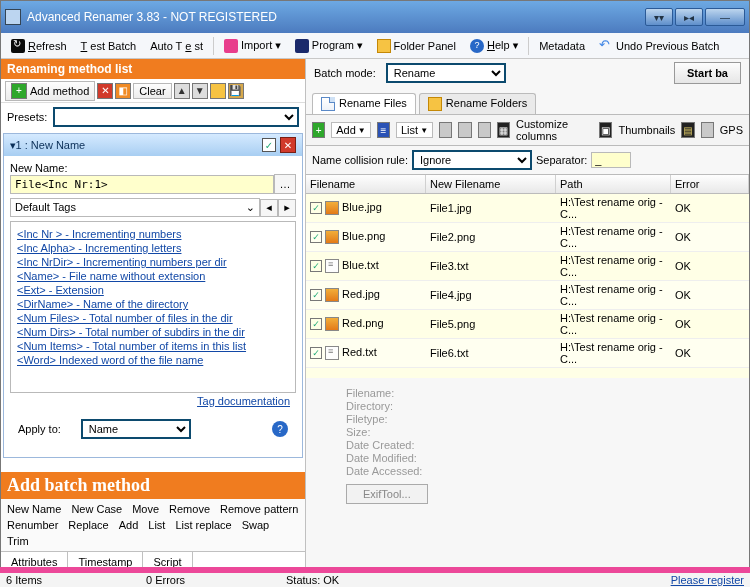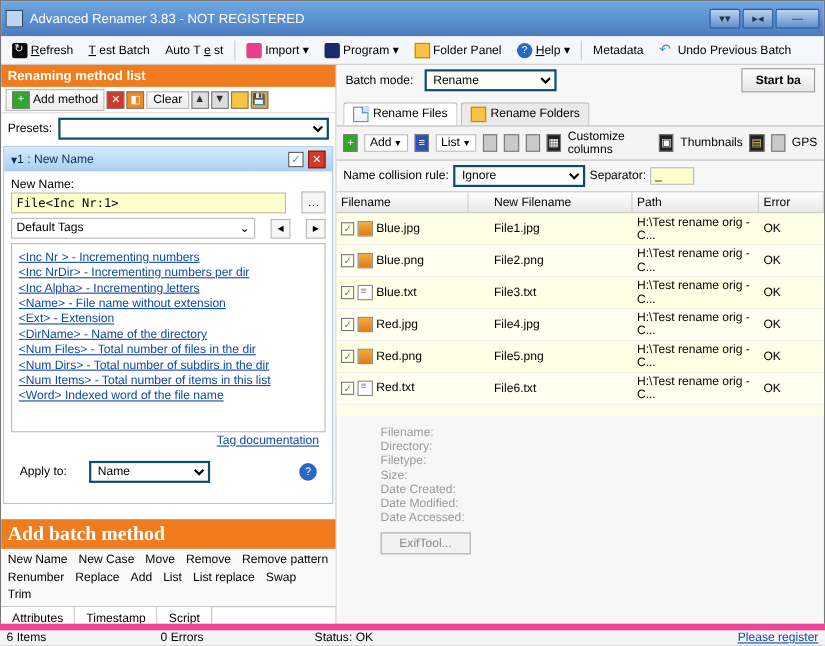--- a/index.html
+++ b/index.html
@@ -46,21 +46,21 @@
 .presets-row{display:flex; align-items:center; padding:4px 6px; gap:6px;}
 .presets-row select{flex:1;}
 
 .method-panel { border:1px solid #9cb8dc; margin:2px; }
 .mp-title { background: linear-gradient(#d5eaff,#a8cef2); padding:3px 6px; display:flex; align-items:center; color:#0b2f58; }
 .mp-title .mtxt{flex:1;}
 .mp-chk{width:14px;height:14px;border:1px solid #555;background:#fff;margin-left:4px;display:flex;align-items:center;justify-content:center;font-size:10px;color:#2a7;}
 .mp-close{width:16px;height:16px;background:#d13a2b;color:#fff;border:1px solid #7a1f14;display:flex;align-items:center;justify-content:center;margin-left:4px;font-size:10px;}
 
 .mp-body{padding:6px; background:#fff;}
-.row{display:flex;align-items:center;gap:14px;margin-bottom:4px;}
+.row{display:flex;align-items:center;gap:0;margin-bottom:4px;}
 .new-name-inp{flex:1;background:#ffffcc;border:1px solid #b9b9b9;padding:2px 4px;font-family:Consolas,monospace;}
 .ellips{width:22px;height:20px;border:1px solid #b9b9b9;background:#f6f6f6;display:flex;align-items:center;justify-content:center;}
 .def-tags{flex:1;border:1px solid #b9b9b9;padding:2px 4px;background:#fff;}
 .nav-btn{width:18px;height:18px;border:1px solid #b9b9b9;background:#f6f6f6;display:flex;align-items:center;justify-content:center;}
 
 .tags-list{border:1px solid #b9b9b9;height:172px;overflow:auto;padding:4px 6px;background:#fff;}
 .tags-list div{margin:2px 0;}
 .tags-list a{color:#1248a6;}
 .tagdoc{display:block;text-align:right;padding:2px 6px;}
 .tagdoc a{color:#1248a6;}
@@ -94,21 +94,21 @@
 .dd-label{font-size:11px;}
 .dd-ar{font-size:8px;}
 
 .collision{display:flex;align-items:center;padding:4px 6px;gap:4px;}
 .collision select{width:120px;}
 .sep-inp{width:40px;background:#ffffcc;border:1px solid #b9b9b9;padding:1px 3px;}
 
 .grid{border-top:1px solid #bbb;}
 .gh{display:flex;background:linear-gradient(#fefefe,#e8e8e8);border-bottom:1px solid #bbb;}
 .gh div{padding:3px 4px;border-right:1px solid #d0d0d0;}
-.gc-f{width:120px;} .gc-n{width:130px;margin-left:19px;} .gc-p{width:115px;} .gc-e{flex:1;}
+.gc-f{width:120px;} .gc-n{width:130px;} .gc-p{width:115px;} .gc-e{flex:1;}
 .gr{display:flex;align-items:center;border-bottom:1px solid #eee;font-size:11px;background:#ffffe6;}
 .gr.alt{background:#fffff0;}
 .gr .cell{padding:2px 4px;}
 .chk{width:12px;height:12px;border:1px solid #777;display:inline-flex;align-items:center;justify-content:center;margin-right:3px;font-size:9px;color:#2a7;}
 .fico{width:14px;height:14px;display:inline-block;margin-right:3px;border:1px solid #888;vertical-align:middle;}
 .fico.img{background:linear-gradient(#f2ae3a,#e37a18);}
 .fico.txt{background:#fdfdfd;position:relative;}
 .fico.txt::after{content:"≡";position:absolute;left:2px;top:-1px;color:#777;font-size:9px;}
 .grid-empty{height:10px;background:#ffffe6;}
 
@@ -206,22 +206,22 @@
           <input class="new-name-inp" value="File&lt;Inc Nr:1&gt;" style="">
           <div class="ellips">…</div>
         </div>
         <div class="row">
           <div class="def-tags"><span>Default Tags</span><span style="float:right">⌄</span></div>
           <div class="nav-btn">◂</div>
           <div class="nav-btn">▸</div>
         </div>
         <div class="tags-list" id="tags-list">
             <div><a href="#">&lt;Inc Nr &gt; - Incrementing numbers</a></div>
+            <div><a href="#">&lt;Inc Alpha&gt; - Incrementing letters</a></div>
             <div><a href="#">&lt;Inc NrDir&gt; - Incrementing numbers per dir</a></div>
-            <div><a href="#">&lt;Inc Alpha&gt; - Incrementing letters</a></div>
             <div><a href="#">&lt;Name&gt; - File name without extension</a></div>
             <div><a href="#">&lt;Ext&gt; - Extension</a></div>
             <div><a href="#">&lt;DirName&gt; - Name of the directory</a></div>
             <div><a href="#">&lt;Num Files&gt; - Total number of files in the dir</a></div>
             <div><a href="#">&lt;Num Dirs&gt; - Total number of subdirs in the dir</a></div>
             <div><a href="#">&lt;Num Items&gt; - Total number of items in this list</a></div>
             <div><a href="#">&lt;Word&gt; Indexed word of the file name</a></div>
           </div>
         <div class="tagdoc"><a href="#">Tag documentation</a></div>
         <div class="applyto">

